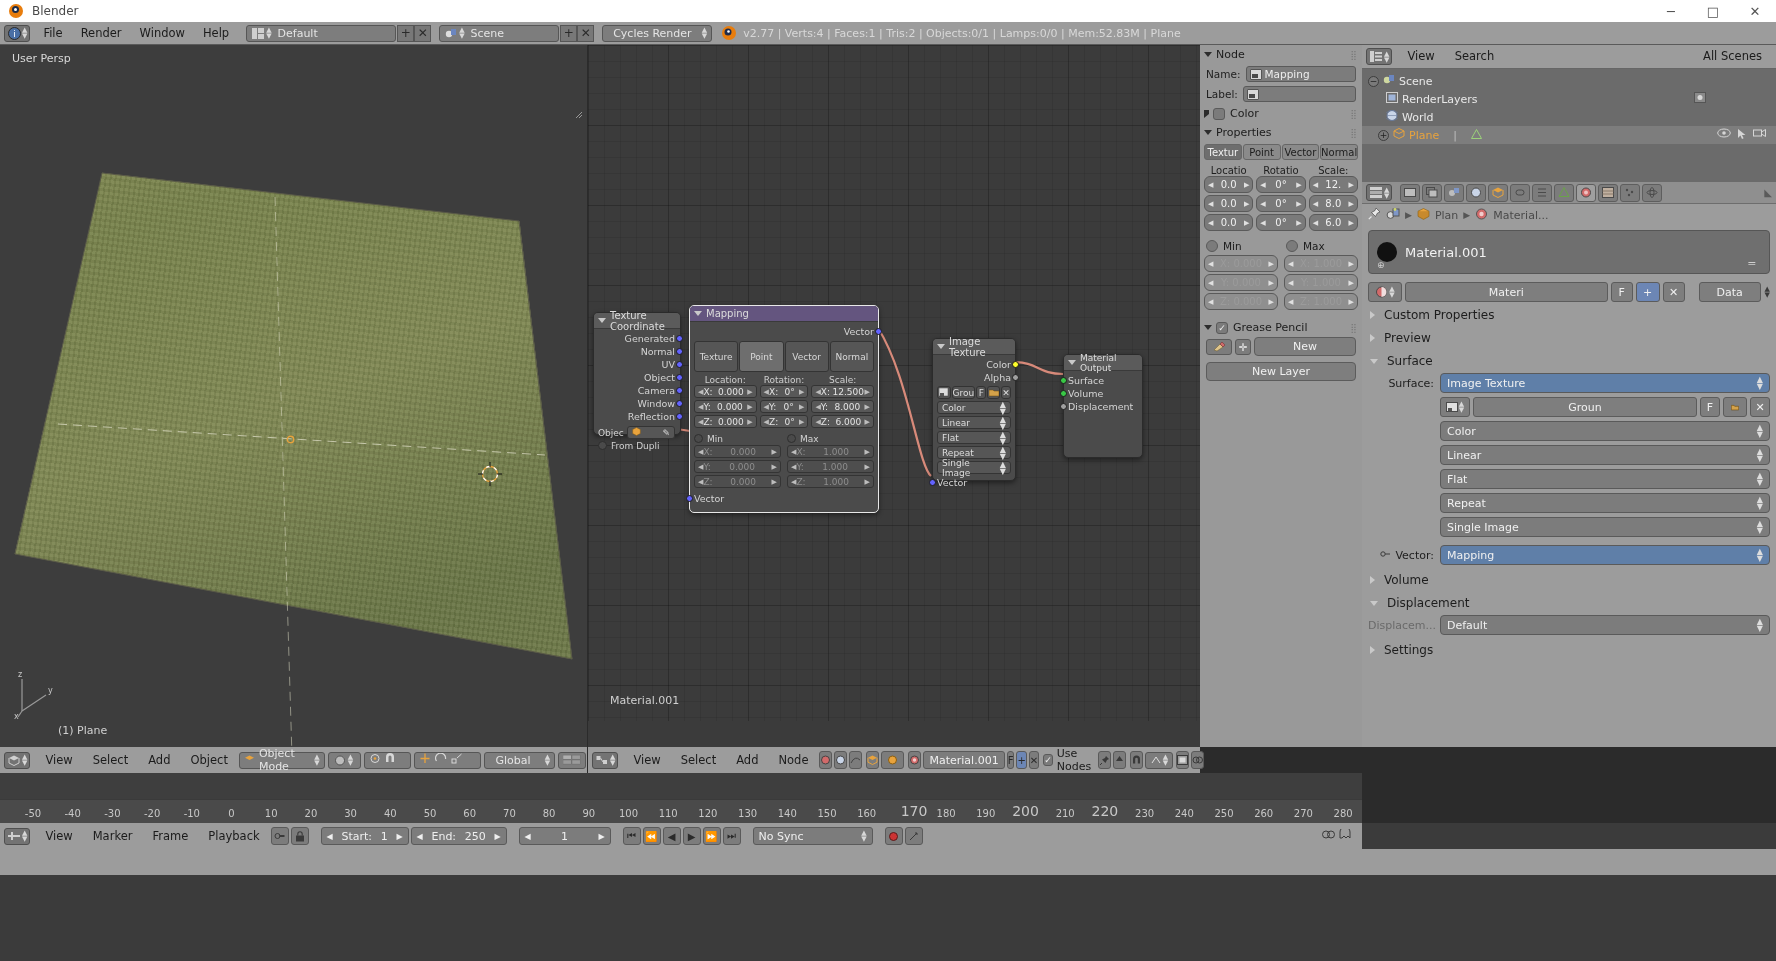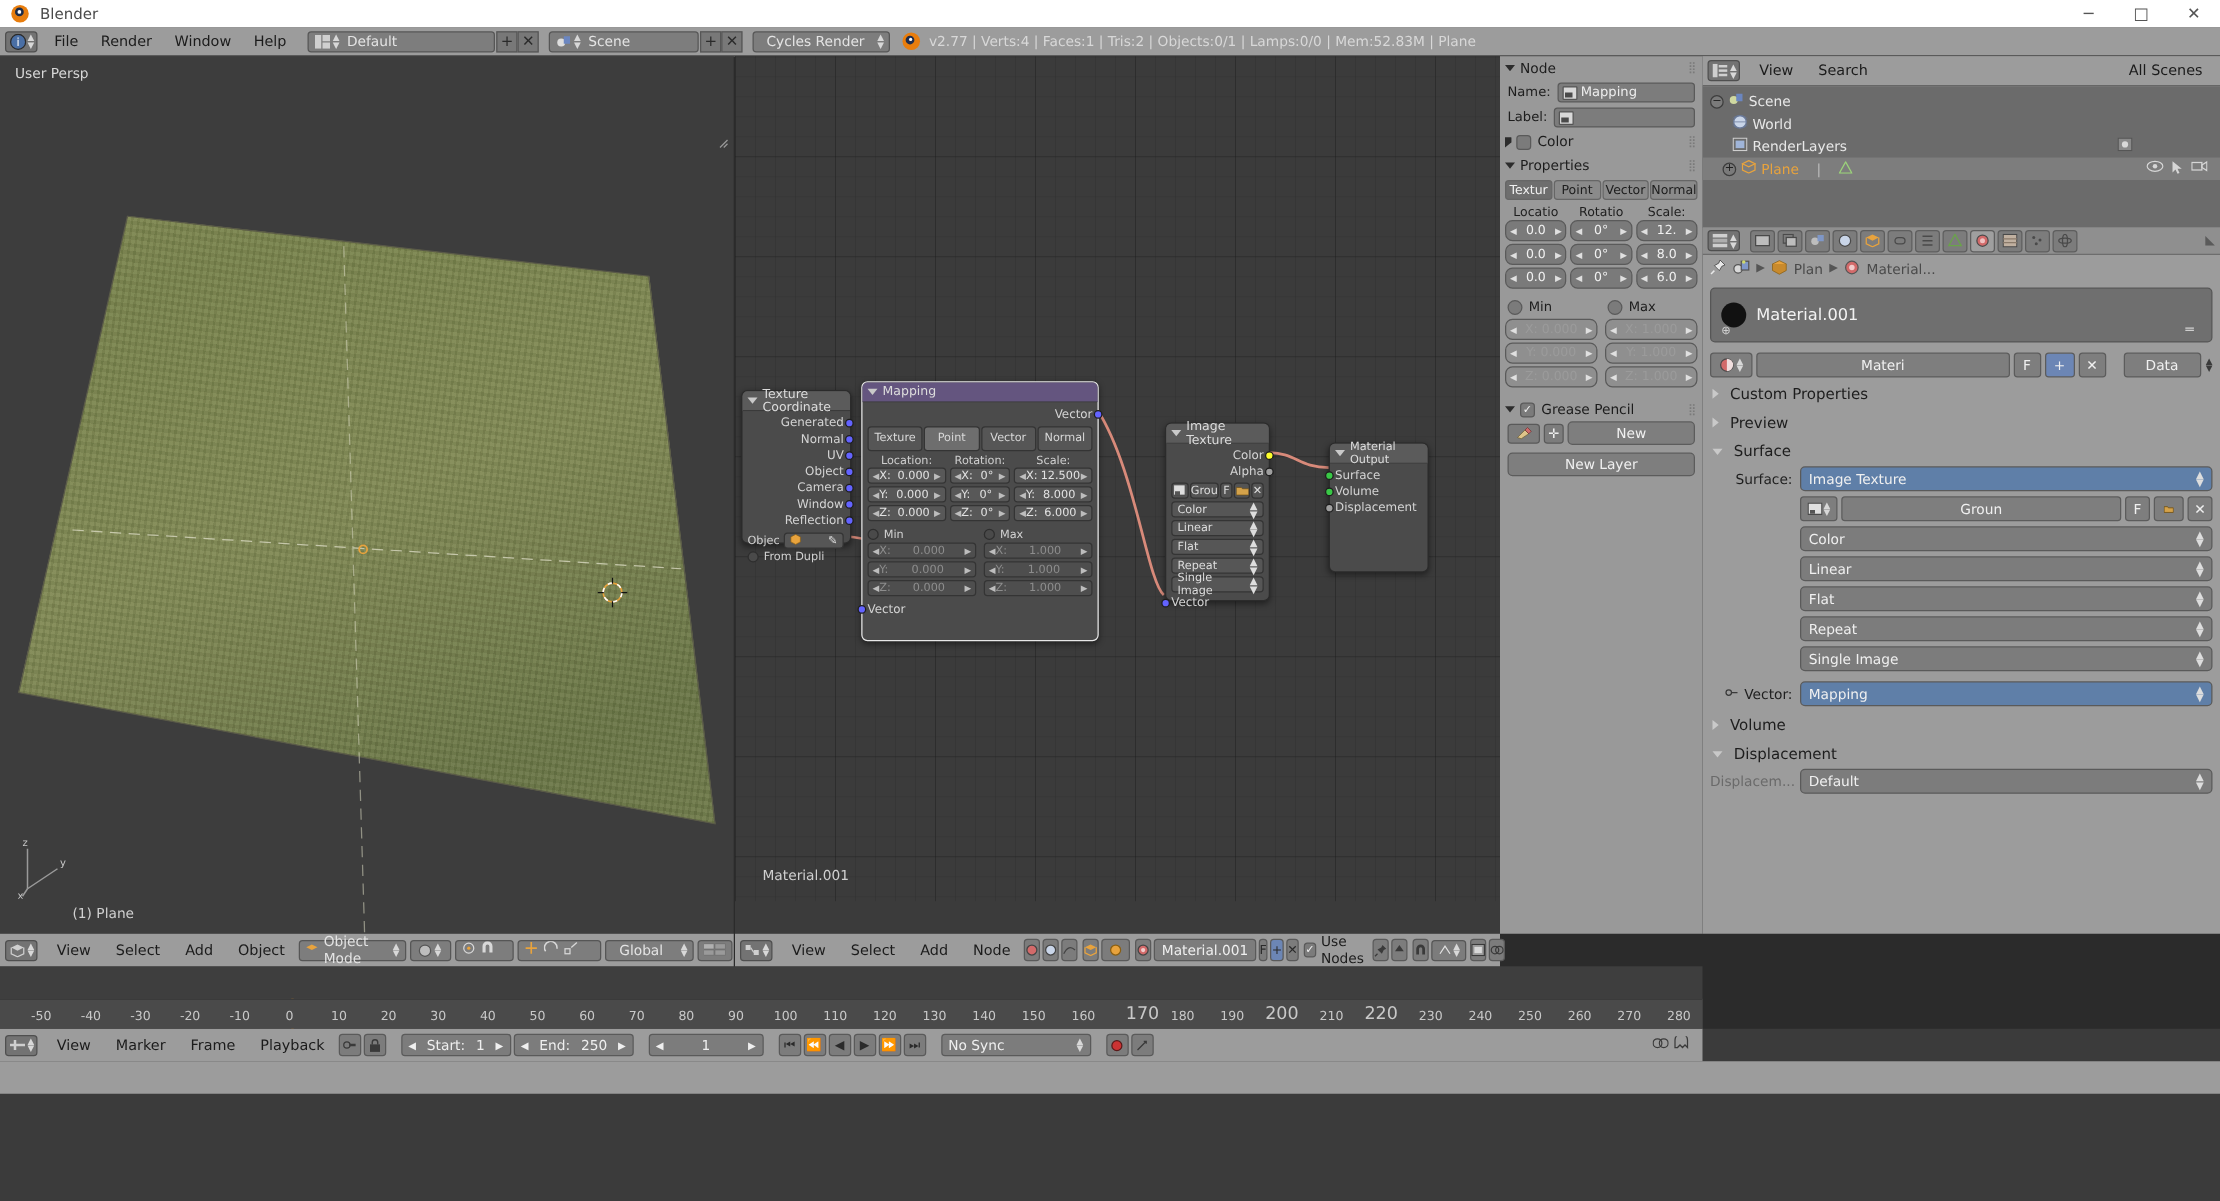--- a/index.html
+++ b/index.html
@@ -132,21 +132,21 @@
   .sock.vector { background: #6363ff; }
   .sock.color { background: #ffff2b; }
   .sock.gray { background: #9f9f9f; }
   .sock.shader { background: #39c846; }
   .nbtn {
     background: #545454; border: 1px solid #333; border-radius: 3px; color: #ddd;
     font-size: 9px; height: 13px; display: flex; align-items: center; justify-content: center;
   }
   .tabs-row { display: flex; gap: 1px; margin: 3px 0; }
   .tabs-row .tab {
-    flex: 1; height: 20px; background: #565656; border: 1px solid #343434; border-radius: 3px;
+    flex: 1; height: 31px; background: #565656; border: 1px solid #343434; border-radius: 3px;
     font-size: 9px; display: flex; align-items: center; justify-content: center; color: #d8d8d8;
   }
   .tabs-row .tab.active { background: #6e6e6e; }
   .col-head { font-size: 9px; color: #cfcfcf; text-align: center; }
   .numfield {
     height: 13px; background: #585858; border: 1px solid #343434; border-radius: 3px;
     display: flex; align-items: center; padding: 0 3px; font-size: 9px; color: #e2e2e2;
     justify-content: space-between; margin-bottom: 2px;
   }
   .numfield.dim { color: #8d8d8d; background: #4e4e4e; }
@@ -850,40 +850,40 @@
           <svg width="12" height="11" viewBox="0 0 12 11">
               <circle cx="4" cy="6" r="3.2" fill="#cfd8a0"></circle>
               <rect x="6" y="1" width="5" height="6" fill="#6b86c0"></rect>
             </svg>
         </span>
         <span>Scene</span>
       </div>
       <div class="ol-row" style="padding-left:24px">
         <span>
           <svg width="12" height="11" viewBox="0 0 12 11">
-              <circle cx="6" cy="5.5" r="5" fill="#c9d5e8" stroke="#6a7a9a"></circle>
-              <path d="M1 5.5 h10 M6 0.5 a7 5 0 0 1 0 10 a7 5 0 0 1 0 -10" fill="none" stroke="#6a7a9a" stroke-width=".6"></path>
-            </svg>
-        </span>
-        <span>World</span>
-      </div>
-      <div class="ol-row" style="padding-left:24px">
-        <span>
-          <svg width="12" height="11" viewBox="0 0 12 11">
               <rect x="0.5" y="0.5" width="11" height="10" fill="none" stroke="#cfcfcf"></rect>
               <rect x="2.5" y="2.5" width="7" height="6" fill="#9fb4d8"></rect>
             </svg>
         </span>
         <span>RenderLayers</span>
         <span style="margin-left:auto;margin-right:70px">
           <svg width="12" height="11" viewBox="0 0 12 11">
               <rect x="0.5" y="0.5" width="11" height="10" fill="#8a8a8a" stroke="#555"></rect>
               <circle cx="6" cy="5.5" r="2.5" fill="#d8d8d8"></circle>
             </svg>
         </span>
+      </div>
+      <div class="ol-row" style="padding-left:24px">
+        <span>
+          <svg width="12" height="11" viewBox="0 0 12 11">
+              <circle cx="6" cy="5.5" r="5" fill="#c9d5e8" stroke="#6a7a9a"></circle>
+              <path d="M1 5.5 h10 M6 0.5 a7 5 0 0 1 0 10 a7 5 0 0 1 0 -10" fill="none" stroke="#6a7a9a" stroke-width=".6"></path>
+            </svg>
+        </span>
+        <span>World</span>
       </div>
       <div class="ol-row active" style="padding-left:16px">
         <span class="disc">+</span>
         <span>
           <svg width="12" height="11" viewBox="0 0 12 11">
               <path d="M6 0.5 L11 3 L6 5.5 L1 3 Z" fill="none" stroke="#e8a33d" stroke-width="1"></path>
               <path d="M1 3 L1 8 L6 10.5 L11 8 L11 3" fill="none" stroke="#e8a33d" stroke-width="1"></path>
             </svg>
         </span>
         <span class="orange">Plane</span>
@@ -1140,20 +1140,24 @@
       <div class="pr-sect">
         <div class="tri"></div>
         <span>Displacement</span>
       </div>
       <div class="pr-field-row">
         <span class="pr-label" style="color:#6a6a6a">Displacem...</span>
         <div class="pr-select">
           <span>Default</span>
           <span class="dbl-arrow">▲<br>▼</span>
         </div>
+      </div>
+      <div class="pr-sect">
+        <div class="tri right"></div>
+        <span>Settings</span>
       </div>
     </div>
   </div>
 
   <div class="editor" id="timeline">
     <div class="tl-body">
       <div class="tl-range" style="left:0;width:208px"></div>
       <div class="tl-range" style="left:264px;right:0"></div>
       <div class="tl-playhead cur" style="left:233px"></div>
       <div class="tl-ruler"></div>

